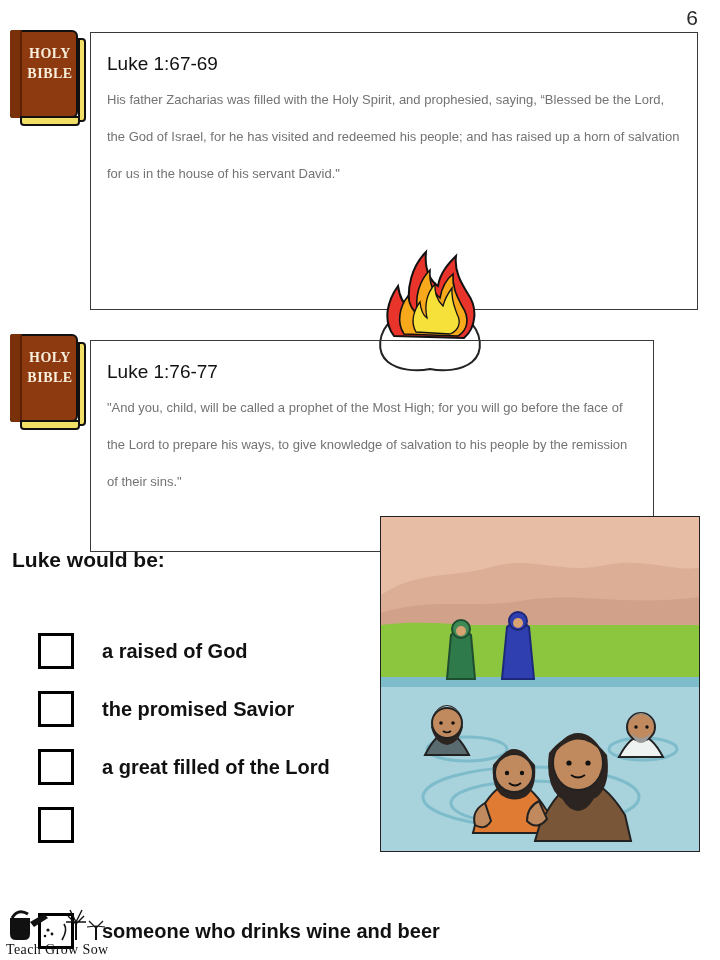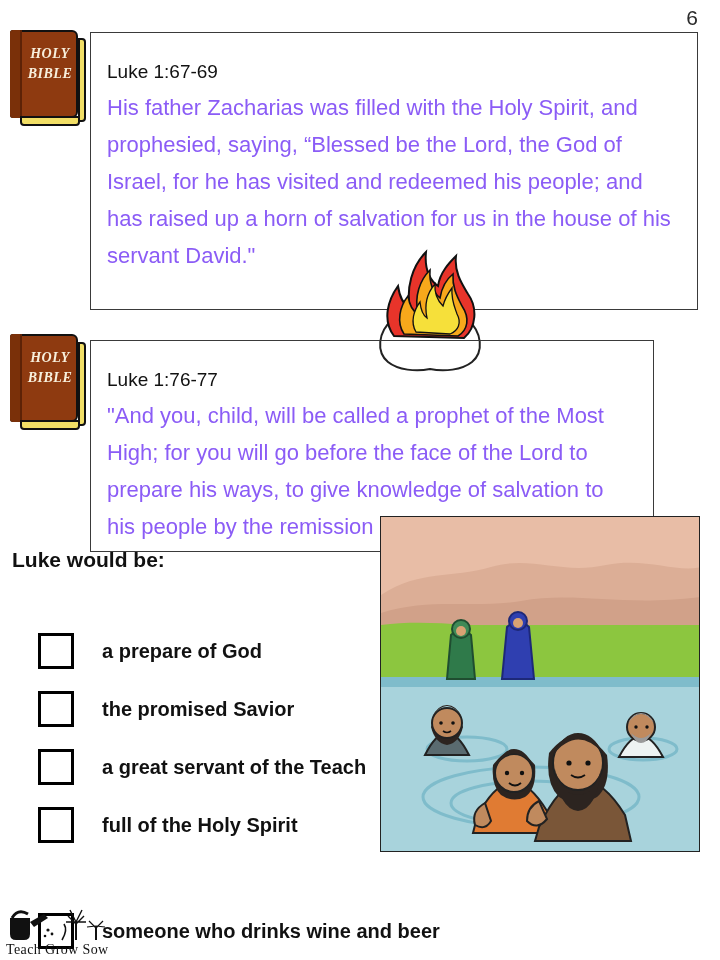--- a/index.html
+++ b/index.html
@@ -22,21 +22,20 @@
     right: 22px;
     font-size: 21px;
     color: #2b2b2b;
   }
 
   
   .bible-icon {
     position: absolute;
     width: 78px;
     height: 98px;
-    font-style: italic;
   }
   .bible-icon .cover {
     position: absolute;
     left: 4px;
     top: 2px;
     width: 68px;
     height: 88px;
     background: #8e3a10;
     border: 2px solid #111;
     border-radius: 3px 6px 6px 3px;
@@ -89,31 +88,31 @@
     letter-spacing: 0.5px;
   }
   .bible-icon .title span { display: block; }
 
   
   .verse-box {
     position: absolute;
     border: 1px solid #3a3a3a;
     background: transparent;
     box-sizing: border-box;
-    padding: 22px 16px 10px 16px;
+    padding: 14px 16px 10px 16px;
   }
   .verse-ref {
     font-size: 19px;
     line-height: 34px;
     color: #111;
   }
   .verse-text {
-    font-size: 22px;
+    font-size: 13px;
     line-height: 37px;
-    color: #8b5cf6;
+    color: #737373;
   }
 
   
   .flame-wrap {
     position: absolute;
     left: 358px;
     top: 228px;
     width: 144px;
     height: 146px;
   }
@@ -229,33 +228,32 @@
 
 <div class="verse-box" style="left:90px; top:340px; width:564px; height:212px;">
   <div class="verse-ref">Luke 1:76-77</div>
   <div class="verse-text">"And you, child, will be called a prophet of the Most High; for you will go before the face of the Lord to prepare his ways, to give knowledge of salvation to his people by the remission of their sins."</div>
 </div>
 
 <div class="question">Luke would be:</div>
 
 <div class="option-row" style="top:630px;">
   <span class="checkbox"></span>
-  <span class="option-label">a prepare of God</span>
+  <span class="option-label">a raised of God</span>
 </div>
 <div class="option-row" style="top:688px;justify-content:space-between;">
   <span class="checkbox"></span>
   <span class="option-label">the promised Savior</span>
 </div>
 <div class="option-row" style="top:746px;">
   <span class="checkbox"></span>
-  <span class="option-label">a great servant of the Teach</span>
+  <span class="option-label">a great filled of the Lord</span>
 </div>
 <div class="option-row" style="top:804px;">
   <span class="checkbox"></span>
-  <span class="option-label">full of the Holy Spirit</span>
 </div>
 <div class="option-row" style="top:910px;align-items:center;">
   <span class="checkbox"></span>
   <span class="option-label">someone who drinks wine and beer</span>
 </div>
 
 <div class="illustration">
   <svg width="320" height="336" viewBox="0 0 320 336" xmlns="http://www.w3.org/2000/svg">
 
     <rect x="0" y="0" width="320" height="110" fill="#e8bda6"></rect>

